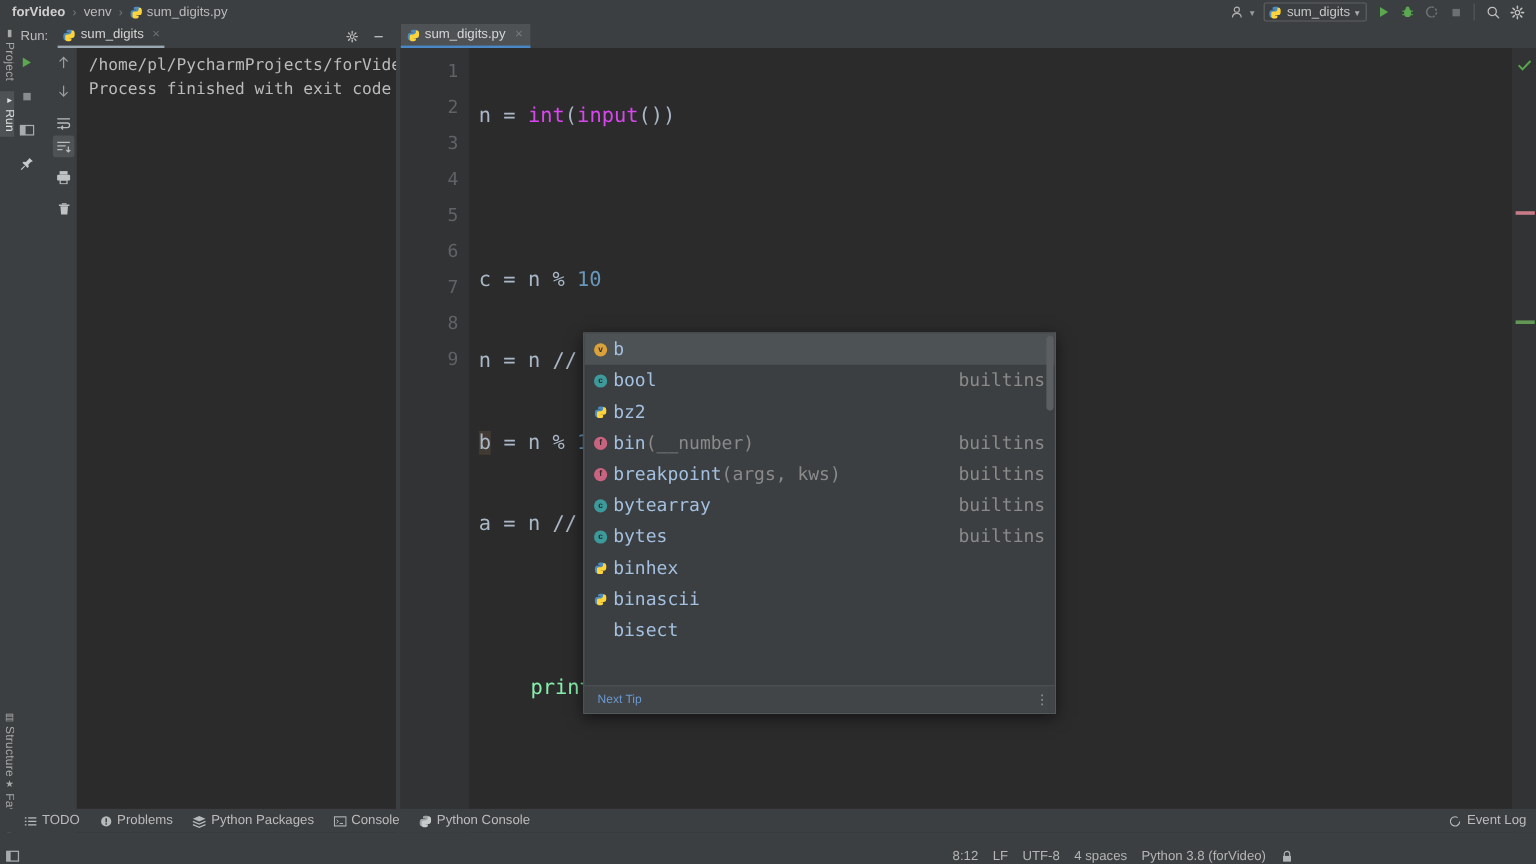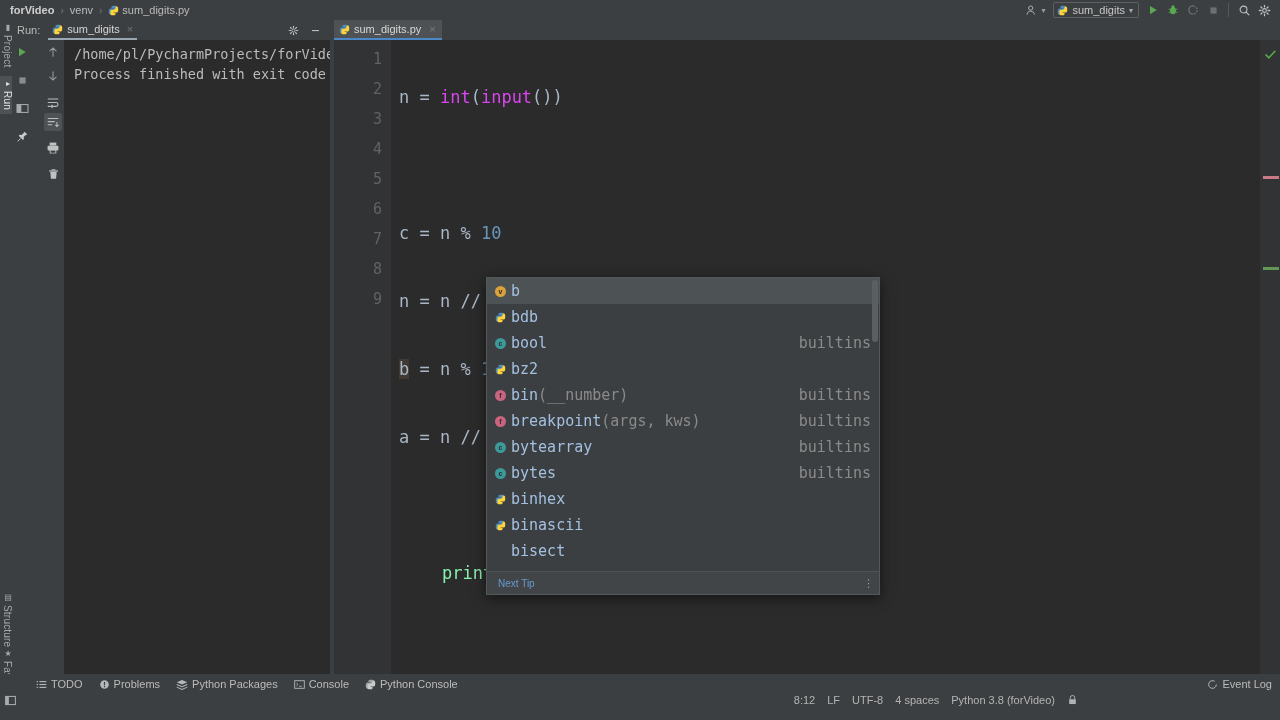--- a/index.html
+++ b/index.html
@@ -168,28 +168,28 @@
     background: #414548; border-top: 1px solid #4d5254;
     display: flex; align-items: center; padding: 0 6px;
     font-family: "Liberation Sans", sans-serif; font-size: 10px; color: #8e9193;
   }
   .pop-hint .link { color: #6a99d0; margin-left: 5px; }
   .pop-hint .kebab { margin-left: auto; color: #9a9da0; font-size: 11px; letter-spacing: -1px; }
 
   
   .bottombar {
     position: absolute; left: 0; bottom: 26px; width: 1280px; height: 20px;
-    background: #3c3f41; display: flex; align-items: center; padding-left: 36px;
+    background: #3c3f41; display: flex; align-items: center; padding-left: 20px;
     font-size: 11px; color: #bbbbbb; gap: 16px;
   }
   .bb-item { display: inline-flex; align-items: center; gap: 4px; }
 
   .statusbar {
     position: absolute; left: 0; bottom: 0; width: 1100px; height: 26px;
-    background: #3c3f41; display: flex; align-items: flex-start;
+    background: #3c3f41; display: flex; align-items: flex-end;
     font-size: 11px; color: #b4b4b4; padding: 0 22px 0 4px;
   }
   .sb-left { display: inline-flex; align-items: center; gap: 8px; }
   .sb-right { margin-left: auto; display: inline-flex; align-items: center; gap: 12px; }
   .sb-item { white-space: nowrap; }
 
   .eventlog {
     position: absolute; right: 8px; bottom: 26px; height: 20px;
     display: inline-flex; align-items: center; gap: 4px;
     font-size: 11px; color: #bbbbbb;
@@ -456,31 +456,20 @@
 
       <div class="pop-row sel">
         <span class="pop-ico">
             <span class="cir" style="background:#d9a23a">v</span>
           </span>
         <span class="pop-name">b</span>
         <span class="pop-sig"></span>
         <span class="pop-tail"></span>
       </div>
 
-      <div class="pop-row">
-        <span class="pop-ico">
-          <svg width="11" height="11" viewBox="0 0 16 16">
-            <path d="M7.6 1C5.2 1 5 2.2 5 3.2v1.3h2.8v.5H3.9C2.6 5 1.6 5.8 1.3 7.3c-.3 1.7-.3 2.7 0 4.5.3 1.4 1 2.2 2.3 2.2H5v-2c0-1.5 1.3-2.8 2.8-2.8h2.5c1.2 0 2.2-1 2.2-2.2V3.2C12.5 2 11.5 1 10.3 1H7.6z" fill="#4b8bbe"></path>
-            <path d="M8.4 15c2.4 0 2.6-1.2 2.6-2.2v-1.3H8.2v-.5h3.9c1.3 0 2.3-.8 2.6-2.3.3-1.7.3-2.7 0-4.5-.3-1.4-1-2.2-2.3-2.2H11v2c0 1.5-1.3 2.8-2.8 2.8H5.7c-1.2 0-2.2 1-2.2 2.2v3.8C3.5 14 4.5 15 5.7 15h2.7z" fill="#ffd43b"></path>
-          </svg>
-        </span>
-        <span class="pop-name">bdb</span>
-        <span class="pop-sig"></span>
-        <span class="pop-tail"></span>
-      </div>
 
       <div class="pop-row">
         <span class="pop-ico">
             <span class="cir" style="background:#3c9a9a">c</span>
           </span>
         <span class="pop-name">bool</span>
         <span class="pop-sig"></span>
         <span class="pop-tail">builtins</span>
       </div>
 

